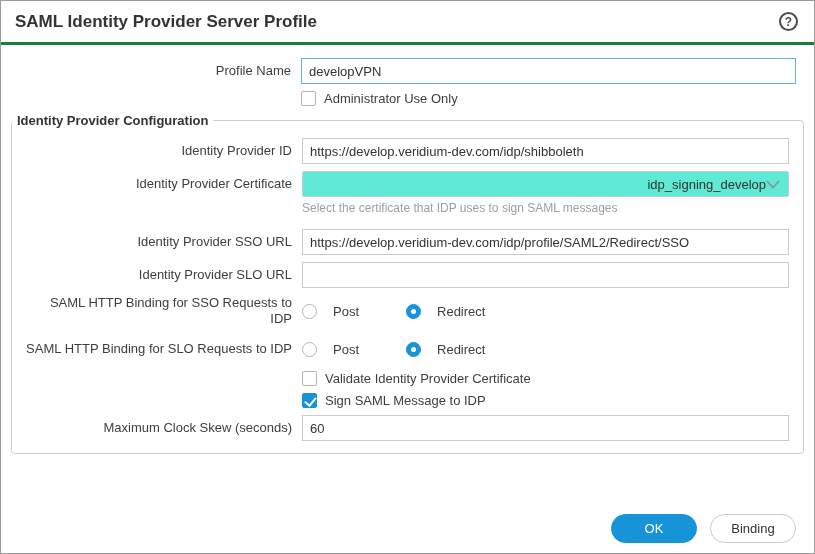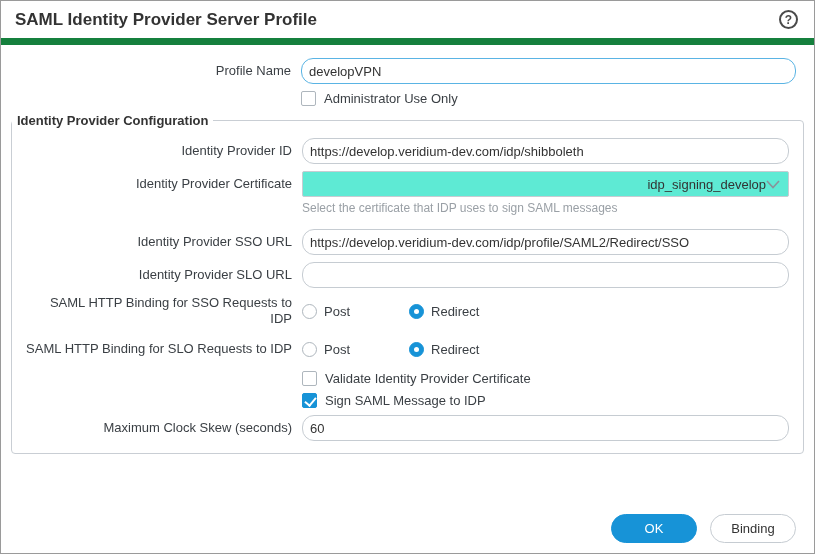--- a/index.html
+++ b/index.html
@@ -17,21 +17,21 @@
     display: flex;
     flex-direction: column;
   }
   .dlg-header {
     height: 44px;
     flex: 0 0 44px;
     display: flex;
     align-items: center;
     justify-content: space-between;
     padding: 0 16px 0 14px;
-    border-bottom: 7px solid #15803d;
+    border-bottom: 3px solid #15803d;
   }
   .dlg-title {
     font-size: 17px;
     font-weight: 700;
     color: #333;
   }
   .help {
     width: 19px; height: 19px;
     border: 2px solid #4a4a4a;
     border-radius: 50%;
@@ -62,21 +62,21 @@
   .lbl .narrow {
     display: inline-block;
     max-width: 255px;
     text-align: right;
   }
   .field { flex: 1 1 auto; display: flex; align-items: center; }
   .txt {
     width: 100%;
     height: 26px;
     border: 1px solid #c6ccd2;
-    border-radius: 12px;
+    border-radius: 0;
     padding: 0 7px;
     font-family: "Liberation Sans", sans-serif;
     font-size: 13px;
     color: #333;
     outline: none;
     background: #fff;
   }
   .txt.focus { border-color: #5ab4e4; }
   .select {
     width: 100%;
@@ -131,22 +131,22 @@
   .checkbox.on::after {
     content: "";
     position: absolute;
     left: 4px; top: 1px;
     width: 5px; height: 9px;
     border-right: 2px solid #fff;
     border-bottom: 2px solid #fff;
     transform: rotate(40deg);
   }
   .chklbl, .optlbl { font-size: 13px; color: #3a3f44; }
-  .radio-opt { display: inline-flex; align-items: flex-end; gap: 7px; cursor: pointer; }
-  .radio-opt + .radio-opt { margin-left: 36px; padding-left: 15px; }
+  .radio-opt { display: inline-flex; align-items: flex-end; gap: 16px; cursor: pointer; }
+  .radio-opt + .radio-opt { margin-left: 24px; padding-left: 15px; }
   .radio {
     width: 15px; height: 15px;
     border: 1px solid #aeb6bd;
     border-radius: 50%;
     background: #fff;
     position: relative;
     flex: 0 0 15px;
   }
   .radio.on { background: #1793d7; border-color: #1793d7; }
   .radio.on::after {

